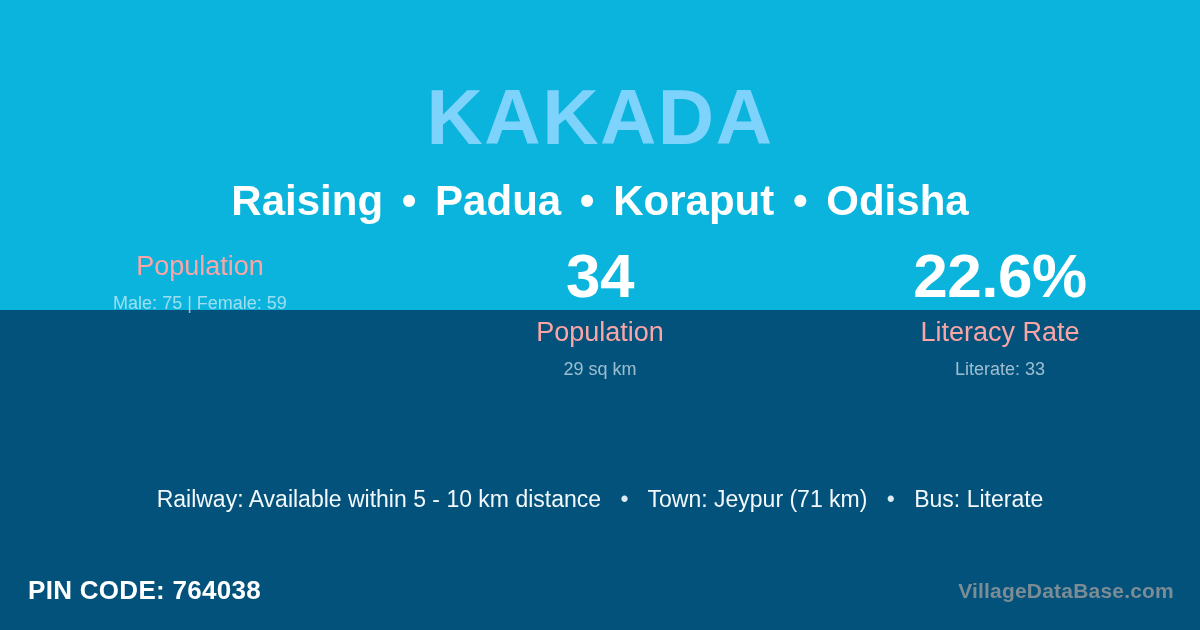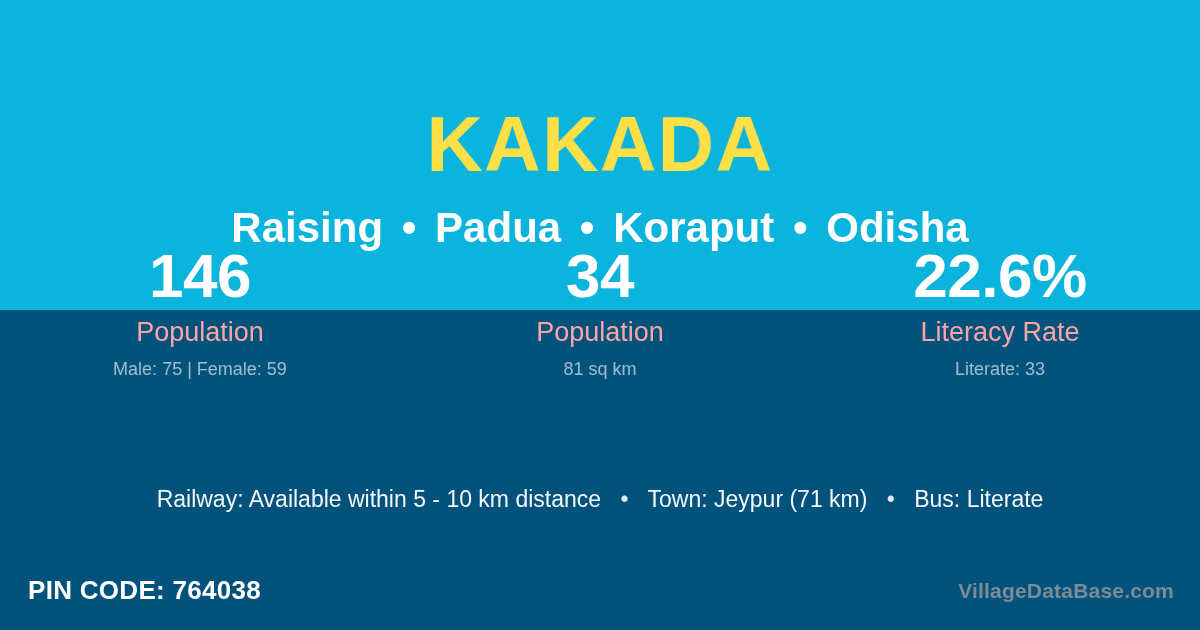--- a/index.html
+++ b/index.html
@@ -40,26 +40,26 @@
   
   .header {
     position: absolute;
     left: 0; top: 0;
     width: 1200px;
     text-align: center;
     z-index: 3;
   }
   .village-title {
     margin: 0;
-    padding-top: 105px;
+    padding-top: 78px;
     font-size: 78px;
     line-height: 1.0;
     font-weight: 700;
     letter-spacing: 1.5px;
-    color: #fde047;
+    color: #7dd3fc;
   }
   .village-breadcrumb {
     margin: 0;
     padding-top: 24px;
     font-size: 42px;
     line-height: 1.0;
     font-weight: 700;
     color: #ffffff;
   }
   .bc-sep {
@@ -165,29 +165,28 @@
       <span class="bc-sep">•</span>
       <span>Koraput</span>
       <span class="bc-sep">•</span>
       <span>Odisha</span>
     </div>
   </div>
 
   <div class="stats-row">
 
     <div class="stat-col">
-      <div class="stat-value">146</div>
       <div class="stat-label">Population</div>
       <div class="stat-sub">Male: 75 | Female: 59</div>
     </div>
 
     <div class="stat-col">
       <div class="stat-value">34</div>
       <div class="stat-label">Population</div>
-      <div class="stat-sub">81 sq km</div>
+      <div class="stat-sub">29 sq km</div>
     </div>
 
     <div class="stat-col">
       <div class="stat-value">22.6%</div>
       <div class="stat-label">Literacy Rate</div>
       <div class="stat-sub">Literate: 33</div>
     </div>
 
   </div>
 

